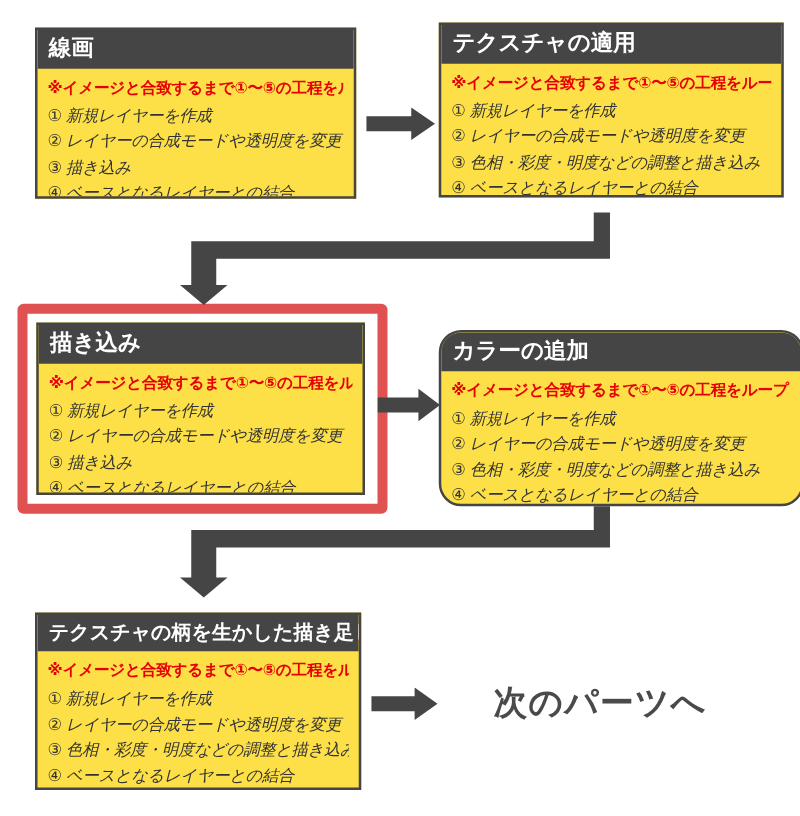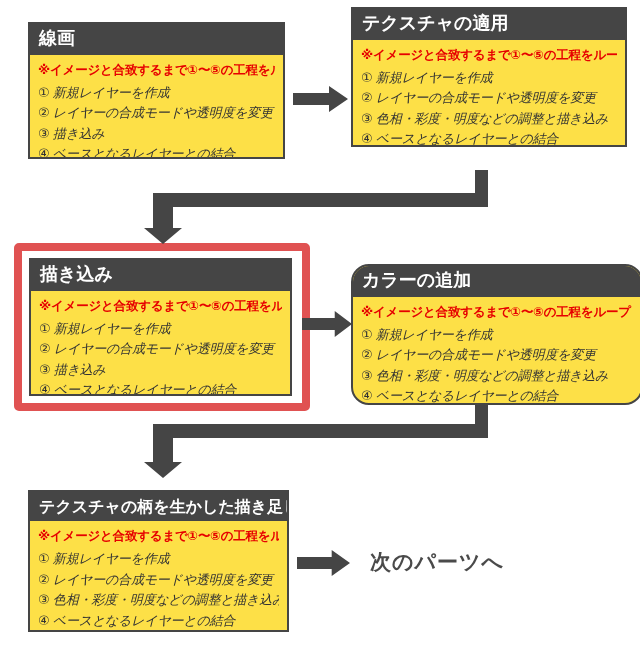--- a/index.html
+++ b/index.html
@@ -19,21 +19,21 @@
   .box-body{padding:5px 8px 4px;}
   .loop-note{
     color:#e60000;font-weight:bold;font-size:12.5px;margin:2px 0 5px;
     white-space:nowrap;overflow:hidden;letter-spacing:-0.2px;
   }
   .steps{list-style:none;margin:0;padding:0;font-size:13px;color:#333333;}
   .steps li{margin:3px 0;line-height:1.35;white-space:nowrap;overflow:hidden;letter-spacing:-0.2px;font-style:italic;}
 
   
   #box-lineart{left:28px;top:22px;width:257px;height:137px;}
-  #box-texture-apply{left:351px;top:7px;width:276px;height:140px;}
+  #box-texture-apply{left:351px;top:18px;width:276px;height:140px;}
   #box-shading{left:29px;top:258px;width:263px;height:138px;}
   #box-color-add{left:351px;top:264px;width:292px;height:141px;border-radius:18px;}
   #box-texture-detail{left:28px;top:490px;width:261px;height:142px;}
 
   
   .highlight-frame{
     position:absolute;left:14px;top:243px;width:296px;height:168px;
     border:8px solid #e05252;border-radius:5px;box-sizing:border-box;
     background:transparent;
   }
@@ -42,21 +42,21 @@
   .arrow{position:absolute;}
   #arrow-1{left:293px;top:86px;}
   #arrow-2{left:302px;top:311px;}
   #arrow-3{left:297px;top:550px;}
   #elbow-a{left:140px;top:165px;}
   #elbow-b{left:140px;top:400px;}
 
   
   .next-label{
     position:absolute;left:370px;top:545px;width:220px;height:34px;
-    font-size:21px;font-weight:bold;color:#4a4a4a;text-align:left;
+    font-size:27px;font-weight:bold;color:#4a4a4a;text-align:center;
     line-height:34px;white-space:nowrap;letter-spacing:1px;
   }
 </style>
 </head>
 <body>
 
 <div class="canvas">
 
   <div class="highlight-frame"></div>
 

